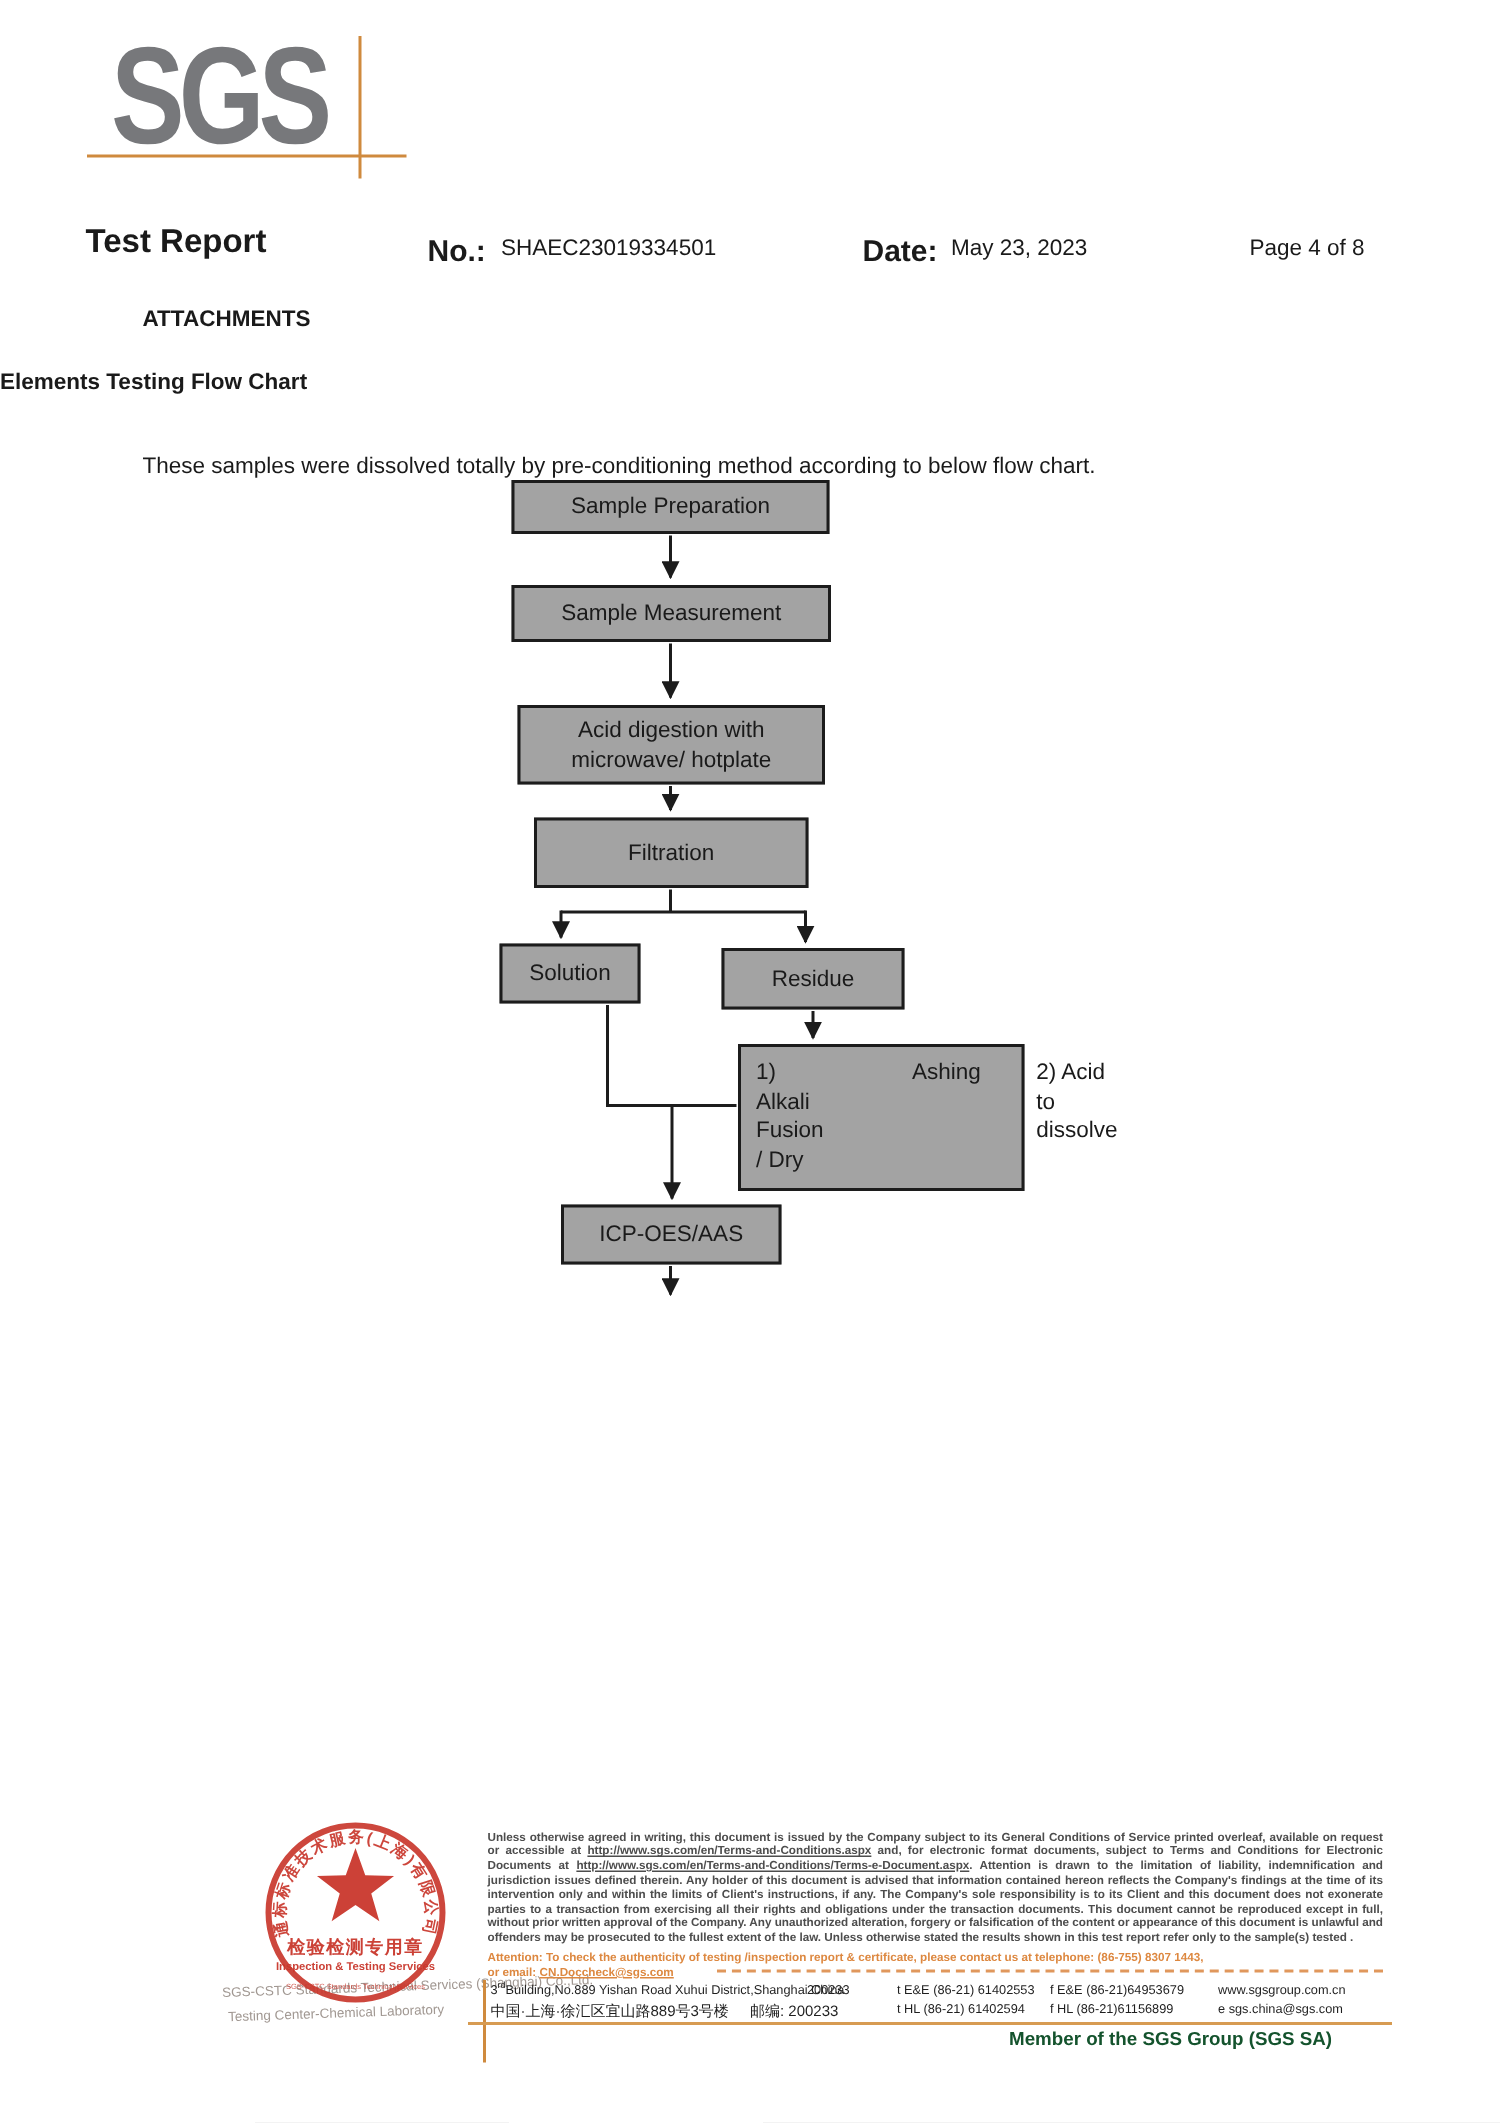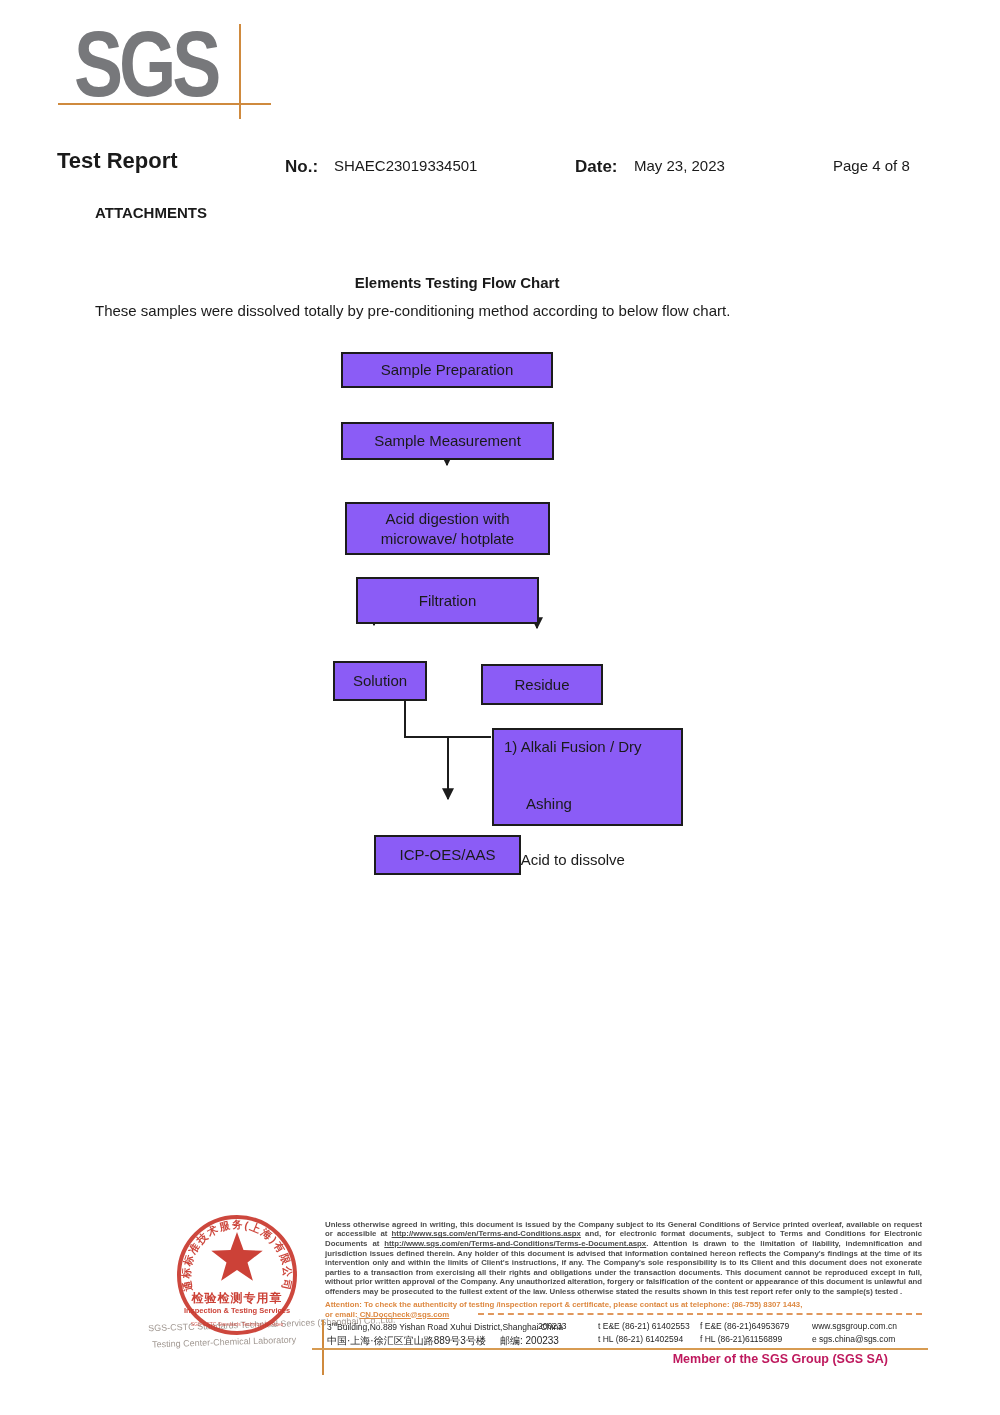--- a/index.html
+++ b/index.html
@@ -9,40 +9,40 @@
   }
   
   .logo-text{
     position:absolute;left:74px;top:18px;font-size:92px;font-weight:700;color:#77787b;
     letter-spacing:-5px;transform:scaleX(.80);transform-origin:left top;line-height:1;
   }
   .logo-vline{position:absolute;left:239px;top:24px;width:2px;height:95px;background:#cf8a3e;}
   .logo-hline{position:absolute;left:58px;top:103px;width:213px;height:2px;background:#cf8a3e;}
   
   .h-title{position:absolute;left:57px;top:148px;font-size:22px;font-weight:700;}
-  .h-lbl{position:absolute;top:157px;font-size:17px;font-weight:700;}
+  .h-lbl{position:absolute;top:157px;font-size:20px;font-weight:700;}
   .h-val{position:absolute;top:157px;font-size:15px;}
   .no-lbl{left:285px}.no-val{left:334px}.date-lbl{left:575px}.date-val{left:634px}.page-val{left:833px}
   .h-attach{position:absolute;left:95px;top:184px;font-size:15px;font-weight:700;margin-top:20px;}
   
-  .sec-title{position:absolute;left:0;top:246px;width:914px;text-align:center;font-size:15px;font-weight:700;margin-top:28px;}
+  .sec-title{position:absolute;left:0;top:246px;width:914px;font-size:15px;font-weight:700;}
   .sec-intro{position:absolute;left:95px;top:302px;font-size:15px;}
   
   .flow-svg{position:absolute;left:0;top:0;width:1000px;height:1415px;pointer-events:none;}
   .fbox{
-    position:absolute;border:2px solid #1c1c1c;background:#8b5cf6;display:flex;
-    align-items:center;justify-content:center;font-size:15px;text-align:center;line-height:1.3;margin-top:32px;
+    position:absolute;border:2px solid #1c1c1c;background:#a3a3a3;display:flex;
+    align-items:center;justify-content:center;font-size:15px;text-align:center;line-height:1.3;
   }
   .b-prep{left:341px;top:320px;width:208px;height:32px;}
   .b-meas{left:341px;top:390px;width:209px;height:34px;}
   .b-acid{left:345px;top:470px;width:201px;height:49px;flex-direction:column;justify-content:center;}
   .b-filt{left:356px;top:545px;width:179px;height:43px;}
   .b-sol{left:333px;top:629px;width:90px;height:36px;}
   .b-res{left:481px;top:632px;width:118px;height:37px;}
-  .b-alk{left:492px;top:696px;width:177px;height:87px;align-items:flex-start;justify-content:flex-start;text-align:left;padding:7px 0 0 10px;flex-direction:column;gap:37px;}
+  .b-alk{left:492px;top:696px;width:177px;height:87px;align-items:flex-start;justify-content:flex-start;text-align:left;padding:7px 0 0 10px;flex-direction:row;gap:37px;}
   .b-alk .indent{padding-left:22px;}
   .b-icp{left:374px;top:803px;width:143px;height:36px;}
   .b-data{left:374px;top:867px;width:143px;height:36px;}
   
   .company-gray{position:absolute;color:#a19892;font-size:9px;transform:rotate(-2deg);white-space:nowrap;}
   .cg1{left:148px;top:1319px;}
   .cg2{left:152px;top:1337px;}
   .stamp{position:absolute;left:167px;top:1205px;width:140px;height:140px;}
   .legal{
     position:absolute;left:325px;top:1212px;width:597px;font-size:7.8px;line-height:9.6px;
@@ -53,21 +53,21 @@
   .attn .url{text-decoration:underline;}
   .dash-sep{position:absolute;left:478px;top:1313px;width:444px;border-top:2px dashed #e0975c;}
   .addr-vline{position:absolute;left:322px;top:1320px;width:2px;height:55px;background:#cf8a3e;}
   .addr-hline{position:absolute;left:312px;top:1348px;width:616px;height:2px;background:#d79b52;}
   .a-item{position:absolute;font-size:8.5px;color:#1f1f1f;white-space:nowrap;}
   .a-item sup{font-size:6px;}
   .a-cn{font-size:10px;}
   .r1{top:1321px;}.r2{top:1334px;text-align:right;}
   .x-addr{left:327px;}.x-postal{left:538px;}.x-tel{left:598px;}.x-fax{left:700px;}.x-net{left:812px;}
   .x-cnpostal{left:500px;}
-  .member{position:absolute;right:112px;top:1352px;font-size:12.5px;font-weight:700;color:#be185d;}
+  .member{position:absolute;right:112px;top:1352px;font-size:12.5px;font-weight:700;color:#14532d;}
 </style>
 </head>
 <body>
 
 <div class="page">
 
   <div class="logo-text">SGS</div>
   <div class="logo-vline"></div>
   <div class="logo-hline"></div>
 

